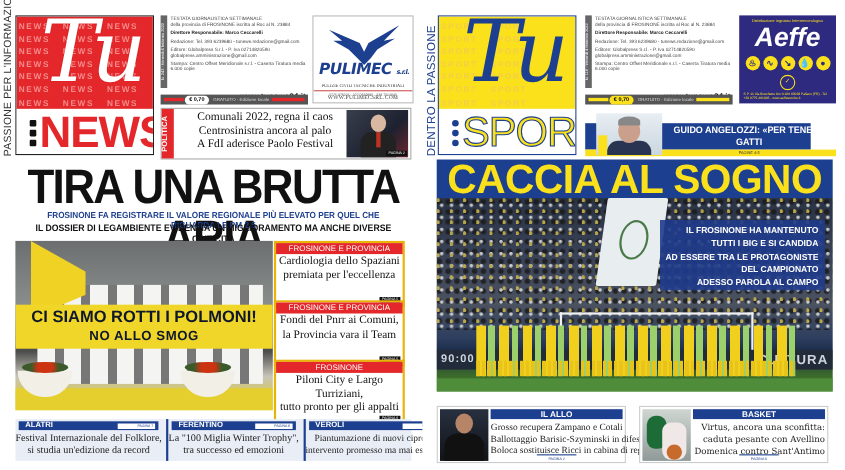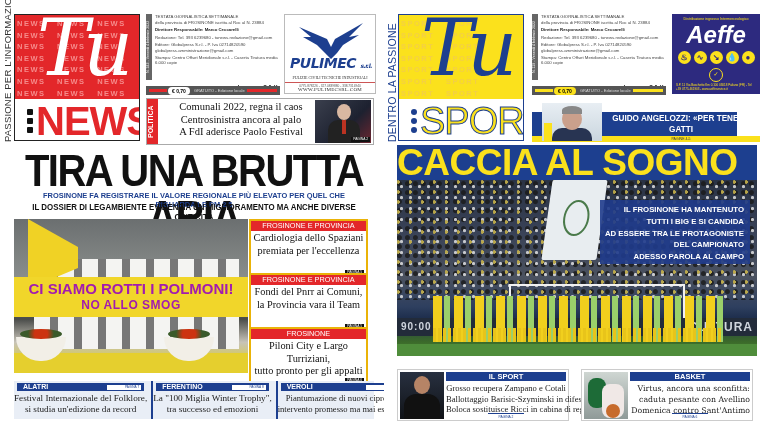--- a/index.html
+++ b/index.html
@@ -84,21 +84,21 @@
 
 
 #left .headline{position:absolute;left:14px;top:147px;width:360px;text-align:center;font-weight:bold;font-size:40px;letter-spacing:-1.5px;color:#111;line-height:42px;transform:scaleY(1.1);transform-origin:top}
 #left .sub1{position:absolute;left:14px;top:191px;width:360px;text-align:center;font-weight:bold;font-size:8px;color:#1d3f8f;transform:scaleX(.93)}
 #left .sub2{position:absolute;left:14px;top:202px;width:360px;text-align:center;font-weight:bold;font-size:8.5px;color:#111;transform:scaleX(.93)}
 
 
 #smog-photo{position:absolute;left:14px;top:219px;width:234px;height:154px;background:linear-gradient(#6b6f70 0%,#8b8f8d 40%,#4a4c4a 65%,#c7c3b8 80%,#d5c95e 90%,#e3cf3e 100%);overflow:hidden}
 #smog-photo .flag{position:absolute;left:14px;top:0;width:50px;height:70px;background:#f0d225;clip-path:polygon(0 0,100% 40%,100% 70%,0 100%)}
 #smog-photo .people{position:absolute;left:20px;top:40px;width:205px;height:90px;background:repeating-linear-gradient(90deg,#f4f4f2 0 16px,#777 16px 24px)}
-#smog-photo .banner{position:absolute;left:0;top:58px;width:234px;height:40px;background:#f1d62a;text-align:center;color:#a21caf;font-weight:bold;line-height:17px;padding-top:3px}
+#smog-photo .banner{position:absolute;left:0;top:58px;width:234px;height:40px;background:#f1d62a;text-align:center;color:#0f172a;font-weight:bold;line-height:17px;padding-top:3px}
 #smog-photo .banner .b1{font-size:15px}
 #smog-photo .banner .b2{font-size:12px;letter-spacing:.5px}
 #smog-photo .pot{position:absolute;width:50px;height:24px;background:#f2efe7;border-radius:0 0 25px 25px;top:118px}
 #smog-photo .pot::before{content:"";position:absolute;left:4px;top:-8px;width:42px;height:10px;background:radial-gradient(circle,#c31 30%,#3a5a2a 60%);border-radius:50%}
 #smog-photo .floor{position:absolute;left:0;bottom:0;width:100%;height:20px;background:#e5cf2e}
 
 
 .sidebox{position:absolute;left:249px;width:119px;height:60px;border:2px solid #eab308}
 .sidebox .cat{background:#e3272a;color:#fff;font-size:7.3px;text-align:center;line-height:10px}
 .sidebox .txt{font-family:"Liberation Serif",serif;font-size:10.3px;line-height:12.6px;text-align:center;color:#111;padding-top:1px}
@@ -119,21 +119,21 @@
 #sala .photo .hair{position:absolute;left:20px;top:3px;width:20px;height:8px;border-radius:50% 50% 0 0;background:#888}
 #sala .photo .body{position:absolute;left:10px;top:25px;width:40px;height:15px;border-radius:10px 10px 0 0;background:#283452}
 #sala .photo .chair{position:absolute;left:2px;top:20px;width:8px;height:18px;background:#fbe11c}
 #sala .label{position:absolute;left:70px;top:4px;width:158px;text-align:center;font-size:7.5px;font-weight:bold;color:#1d3f8f}
 #sala .bar{position:absolute;left:0;top:14px;width:205px;height:24px;background:#1d3f8f}
 #sala .bar .t{position:absolute;left:70px;top:1px;width:158px;text-align:center;color:#fff;font-weight:bold;font-size:8.6px;line-height:11px;transform:scaleX(.95)}
 #sala .yl{position:absolute;left:0;top:38px;width:228px;height:6px;background:#fbe11c}
 #sala .pgline{position:absolute;left:70px;top:38px;width:158px;text-align:center;font-size:3.5px;color:#333;line-height:6px}
 
 
-#caccia{position:absolute;left:13px;top:145px;width:360px;height:35px;background:#1d3f8f;color:#fbe11c;font-weight:bold;font-size:37px;line-height:35px;letter-spacing:-.5px}
+#caccia{position:absolute;left:13px;top:145px;width:360px;height:35px;background:#1d3f8f;text-align:center;color:#fbe11c;font-weight:bold;font-size:37px;line-height:35px;letter-spacing:-.5px}
 #stadium{position:absolute;left:13px;top:180px;width:360px;height:176px;overflow:hidden;background:linear-gradient(#2a3344 0%,#394257 30%,#4b5260 55%,#2e3f5f 72%,#1f2f4e 78%,#3b6a2a 92%,#4d8a38 100%)}
 #stadium .crowd{position:absolute;left:0;top:0;width:100%;height:120px;background:
  radial-gradient(circle at 10% 20%,#d8c04a 1.5px,transparent 2px) 0 0/12px 10px,
  radial-gradient(circle at 50% 60%,#e9e9e9 1.2px,transparent 2px) 0 0/9px 11px,
  radial-gradient(circle at 30% 40%,#1a1a1a 2px,transparent 3px) 0 0/8px 9px;opacity:.8}
 #stadium .bigflag{position:absolute;left:150px;top:0;width:55px;height:80px;background:#e8edf0;border-radius:2px;transform:skewX(-8deg)}
 #stadium .bigflag::after{content:"";position:absolute;left:16px;top:20px;width:22px;height:32px;border:2px solid #4a7a4a;border-radius:50%}
 #stadium .overlay{position:absolute;left:203px;top:20px;width:150px;height:64px;background:rgba(31,59,140,.9);color:#fff;font-weight:bold;font-size:7.8px;line-height:11.8px;text-align:right;padding:4px 6px 0 0;transform:scaleX(1)}
 #stadium .goal{position:absolute;left:112px;top:104px;width:176px;height:44px;border:2px solid #f0f0f0;border-bottom:none}
 #stadium .adboard{position:absolute;left:0;top:138px;width:100%;height:18px;background:#222b3a;color:#cfd5de;font-size:10px;font-weight:bold;line-height:18px;padding-left:4px;letter-spacing:1px}
@@ -380,21 +380,21 @@
       <div>DEL CAMPIONATO</div>
       <div>ADESSO PAROLA AL CAMPO</div>
     </div>
   </div>
 
   <div class="brbox" id="br-match">
     <div class="img">
         <div class="body"></div>
         <div class="head"></div>
       </div>
-    <div class="hd">IL SPORT</div>
+    <div class="hd">IL ALLO</div>
     <div class="tx">
       <div>Grosso recupera Zampano e Cotali</div>
       <div>Ballottaggio Barisic-Szyminski in difesa</div>
       <div>Boloca sostituisce Ricci in cabina di regia</div>
     </div>
     <div class="pg">PAGINA 2</div>
   </div>
   <div class="brbox" id="br-basket">
     <div class="img">
         <div class="p1"></div>

